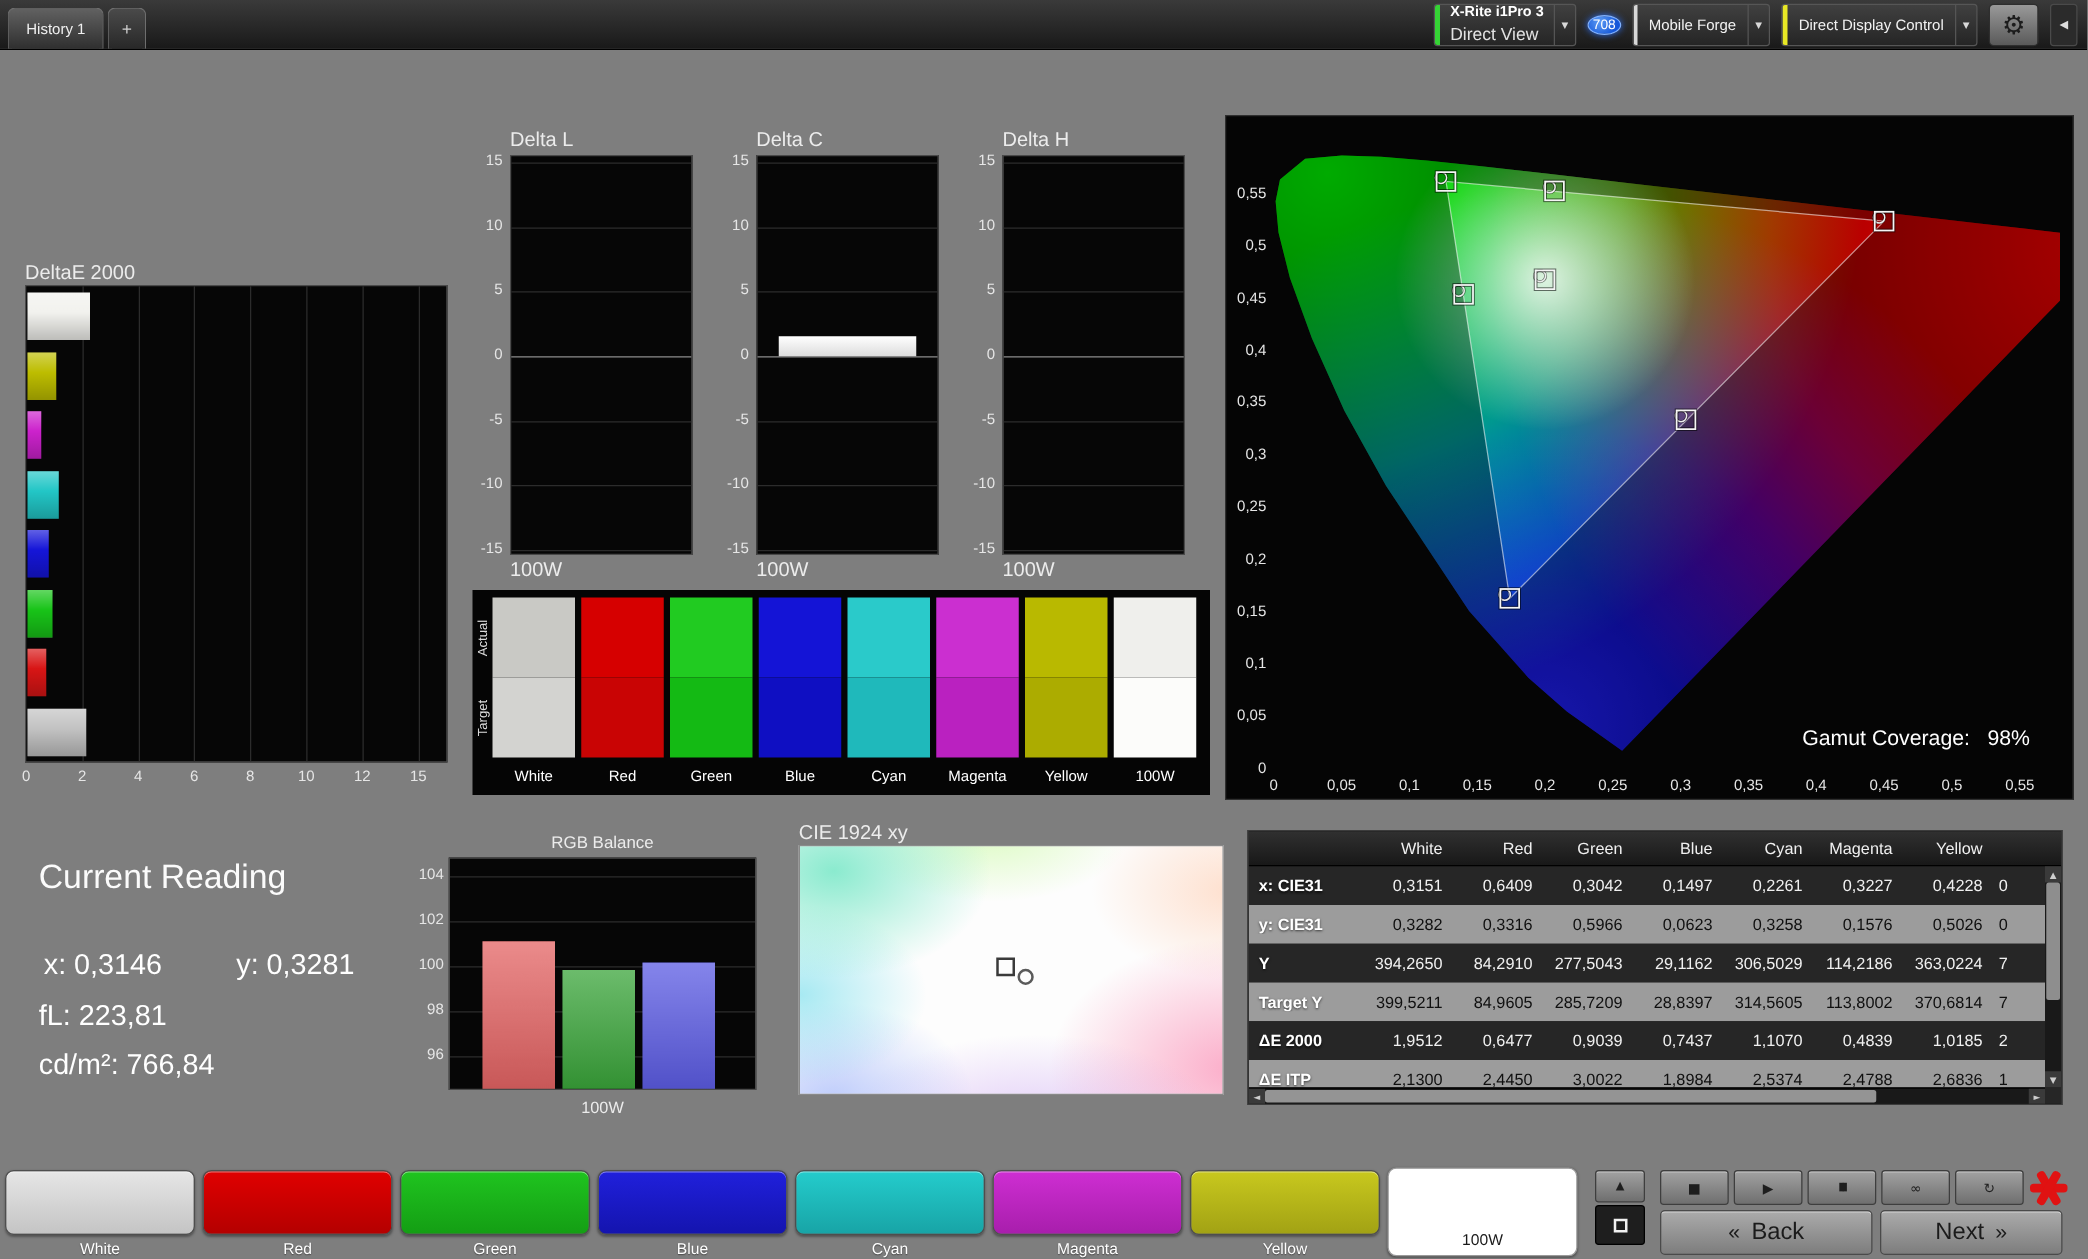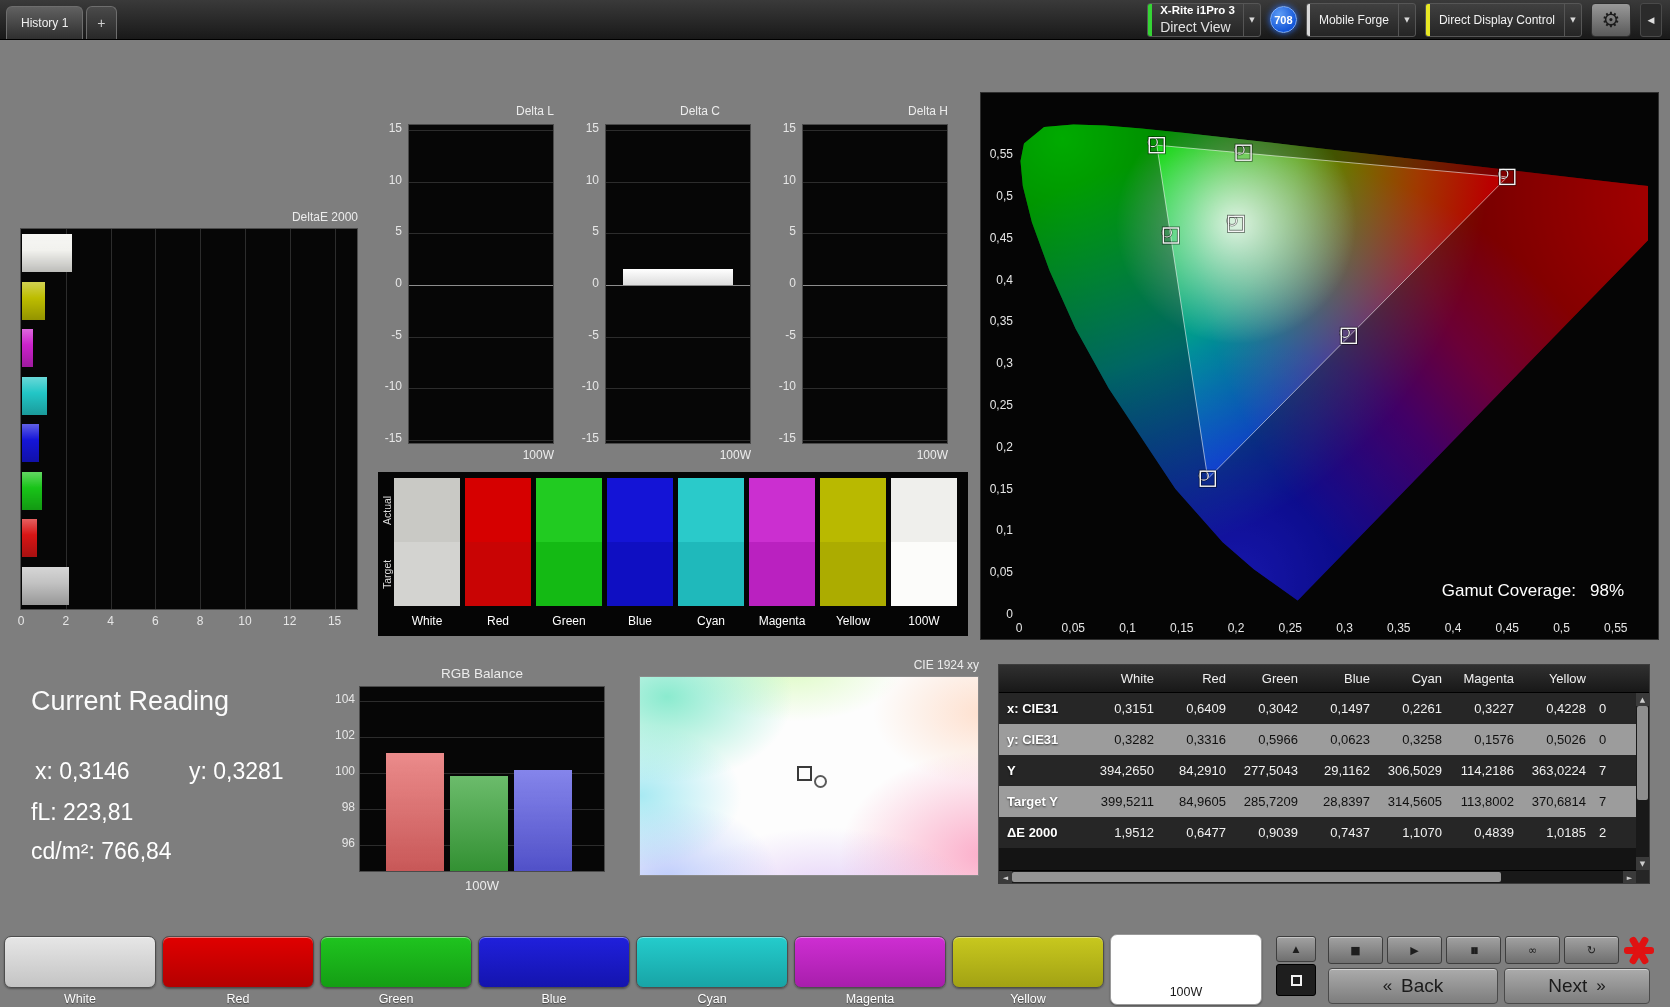--- a/index.html
+++ b/index.html
@@ -21,34 +21,34 @@
 .tb-group{display:flex;align-items:stretch;height:34px;background:linear-gradient(#404040,#252525);
   border:1px solid #565656;border-radius:3px;overflow:hidden;cursor:pointer}
 .accent{width:4px;background:#35d435}
 .accent.gray{width:3px;background:#d8d8d8}
 .tb-2line{display:flex;flex-direction:column;justify-content:center;padding:0 8px;gap:1px}
 .tb-2line .l1{font-size:11.5px;font-weight:bold;color:#fff;line-height:1.15}
 .tb-2line .l2{font-size:14px;color:#e2e2e2;line-height:1.15}
 .tb-label{display:flex;align-items:center;padding:0 9px;font-size:12px;color:#f2f2f2}
 .chev{display:flex;align-items:center;justify-content:center;width:17px;border-left:1px solid #555;
   color:#d8d8d8;font-size:7px;font-family:"DejaVu Sans",sans-serif}
-.badge{width:27px;height:27px;border-radius:50%;
+.badge{width:27px;height:16px;border-radius:50%;
   background:radial-gradient(circle at 35% 30%,#5d9cf5,#1557d8 70%);
   border:1px solid #7fb0ff;box-shadow:0 0 6px #2a6cf0;
-  color:#fff;font-size:11px;font-weight:bold;display:flex;align-items:center;justify-content:center}
+  color:#fff;font-size:11px;font-weight:normal;display:flex;align-items:center;justify-content:center}
 .tb-btn{width:40px;height:34px;border-radius:4px;background:linear-gradient(#999,#5a5a5a);
   border:1px solid #2e2e2e;display:flex;align-items:center;justify-content:center;cursor:pointer}
 .gear{font-size:21px;color:#1c1c1c;font-family:"DejaVu Sans",sans-serif}
 .tb-collapse{width:22px;height:34px;background:#2b2b2b;border:1px solid #4a4a4a;border-radius:3px;
   display:flex;align-items:center;justify-content:center;color:#ddd;font-size:9px;
   font-family:"DejaVu Sans",sans-serif;cursor:pointer}
 
 
 #page-title{position:absolute;left:12px;top:84px;font-size:38px;color:#fafafa}
-.ctitle{position:absolute;font-size:12px;color:#ececec;text-align:right}
+.ctitle{position:absolute;font-size:16px;color:#ececec;text-align:left}
 .plot{position:absolute;background:#060606;border:1px solid #4a4a4a}
 .tick{position:absolute;font-size:12px;color:#e6e6e6;white-space:nowrap}
 .grid-v{position:absolute;top:0;bottom:0;width:1px;background:#2c2c2c}
 .grid-h{position:absolute;left:0;right:0;height:1px;background:#2c2c2c}
 .grid-h.zero{background:#8c8c8c}
 .dbar{position:absolute;left:1px}
 
 
 #deltae-title{left:20px;top:210px;width:338px}
 #deltae-plot{left:20px;top:228px;width:338px;height:382px}
@@ -423,20 +423,31 @@
             <div class="tc tlabel">ΔE 2000</div>
             <div class="tc">1,9512</div>
             <div class="tc">0,6477</div>
             <div class="tc">0,9039</div>
             <div class="tc">0,7437</div>
             <div class="tc">1,1070</div>
             <div class="tc">0,4839</div>
             <div class="tc">1,0185</div>
             <div class="tc tpartial">2</div>
           </div>
+          <div class="trow lt">
+            <div class="tc tlabel">ΔE ITP</div>
+            <div class="tc">2,1300</div>
+            <div class="tc">2,4450</div>
+            <div class="tc">3,0022</div>
+            <div class="tc">1,8984</div>
+            <div class="tc">2,5374</div>
+            <div class="tc">2,4788</div>
+            <div class="tc">2,6836</div>
+            <div class="tc tpartial">1</div>
+          </div>
         </div>
       <div id="table-vscroll">
         <div class="sb-btn">▲</div>
         <div class="sb-track">
             <div class="sb-thumb-v"></div>
           </div>
         <div class="sb-btn">▼</div>
       </div>
       <div id="table-hscroll">
         <div class="sb-btn">◄</div>
@@ -478,21 +489,21 @@
       <div class="plot" style="left:408px;top:124px;width:146px;height:320px">
         <div class="grid-h " style="top:5.0px"></div>
         <div class="grid-h " style="top:56.7px"></div>
         <div class="grid-h " style="top:108.3px"></div>
         <div class="grid-h zero" style="top:160.0px"></div>
         <div class="grid-h " style="top:211.7px"></div>
         <div class="grid-h " style="top:263.3px"></div>
         <div class="grid-h " style="top:315.0px"></div>
       </div>
       <div class="ctitle" style="left:408px;top:448px;width:146px">100W</div>
-      <div class="ctitle" style="left:574px;top:104px;width:146px">Delta C</div>
+      <div class="ctitle" style="left:605px;top:104px;width:146px">Delta C</div>
       <span class="tick" style="left:563px;top:121.0px;width:36px;text-align:right">15</span>
       <span class="tick" style="left:563px;top:172.7px;width:36px;text-align:right">10</span>
       <span class="tick" style="left:563px;top:224.3px;width:36px;text-align:right">5</span>
       <span class="tick" style="left:563px;top:276.0px;width:36px;text-align:right">0</span>
       <span class="tick" style="left:563px;top:327.7px;width:36px;text-align:right">-5</span>
       <span class="tick" style="left:563px;top:379.3px;width:36px;text-align:right">-10</span>
       <span class="tick" style="left:563px;top:431.0px;width:36px;text-align:right">-15</span>
       <div class="plot" style="left:605px;top:124px;width:146px;height:320px">
         <div class="grid-h " style="top:5.0px"></div>
         <div class="grid-h " style="top:56.7px"></div>

